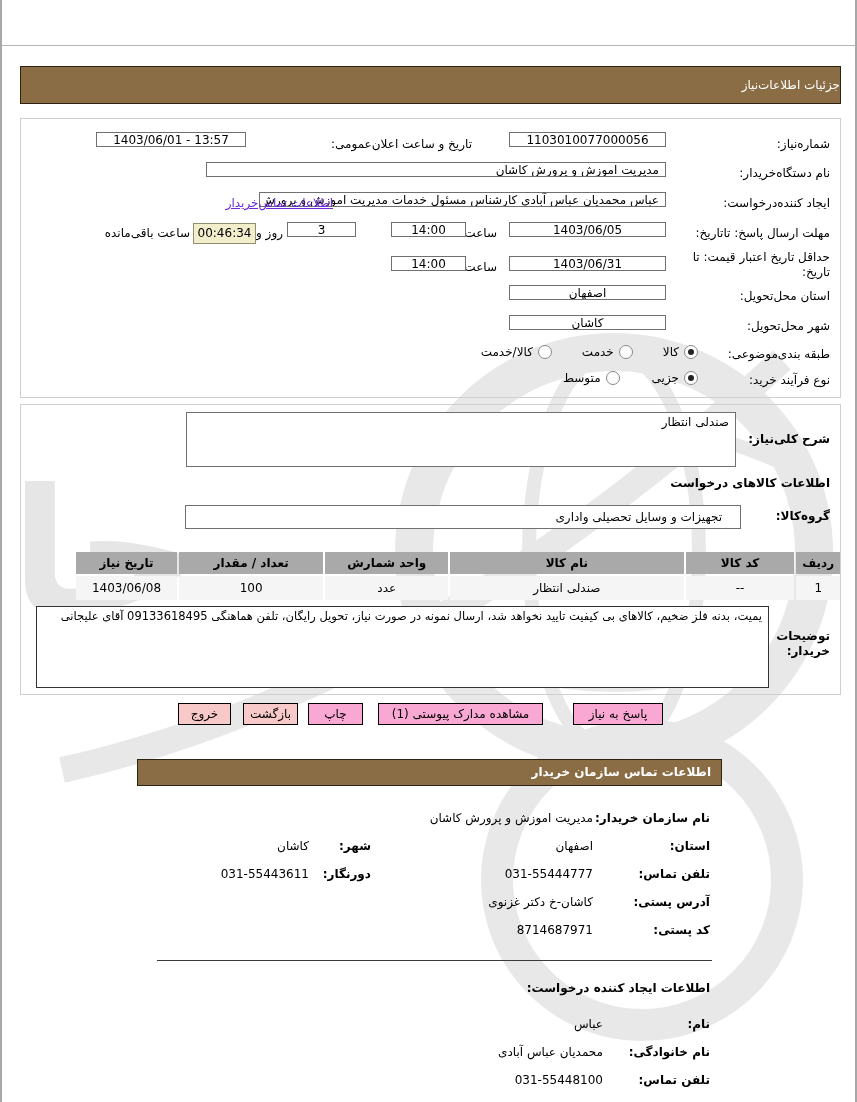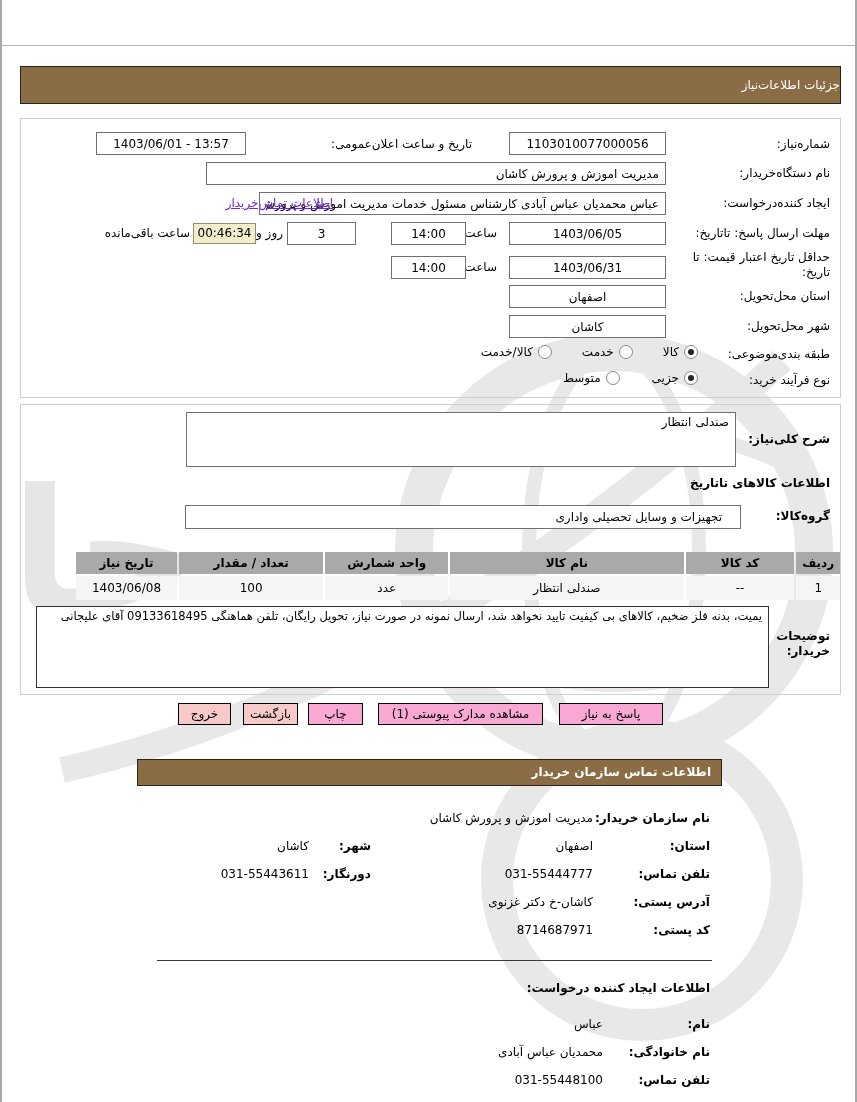--- a/index.html
+++ b/index.html
@@ -11,21 +11,21 @@
   
   #wm{position:absolute;left:0;top:0;z-index:0;}
   
   .bar{position:absolute;background:#8a6d44;border:1px solid #2e2212;color:#fff;
        box-sizing:border-box;direction:rtl;z-index:2;}
   
   .panel{position:absolute;border:1px solid #cfcfcf;direction:rtl;z-index:1;box-sizing:border-box;}
   .lbl{position:absolute;direction:rtl;white-space:nowrap;line-height:15px;}
   .lbl.wrap{white-space:normal;}
   .b{font-weight:bold;}
-  .tb{position:absolute;height:23px;border:1px solid #707070;background:#fff;box-sizing:border-box;
+  .tb{position:absolute;height:15px;border:1px solid #707070;background:#fff;box-sizing:border-box;
       font-family:"DejaVu Sans","Liberation Sans",sans-serif;font-size:12px;padding:0 6px;direction:rtl;z-index:3;}
   .tb.ctr{text-align:center;direction:ltr;}
   .tb.rt{text-align:right;}
   textarea.tb{resize:none;padding:2px 6px;line-height:15px;}
   .countbox{position:absolute;background:#f2eecb;border:1px solid #8f8f72;text-align:center;
             direction:ltr;line-height:18px;z-index:3;}
   .link{position:absolute;color:#6d28d9;text-decoration:underline;white-space:nowrap;z-index:5;cursor:pointer;}
   
   .optgroup{position:absolute;display:flex;direction:rtl;align-items:center;z-index:3;}
   .opt{display:flex;align-items:center;direction:rtl;}
@@ -137,21 +137,21 @@
         <span>متوسط</span>
       </span>
     </div>
   </div>
 
   <div class="panel" style="left:18px;top:404px;width:821px;height:291px;">
 
     <span class="lbl b" style="right:10px;top:27px;">شرح کلی‌نیاز:</span>
     <textarea class="tb rt" style="right: 104px; top: 7px; width: 550px; height: 55px;">صندلی انتظار</textarea>
 
-    <span class="lbl b" style="right:10px;top:71px;">اطلاعات کالاهای تاتاریخ</span>
+    <span class="lbl b" style="right:10px;top:71px;">اطلاعات کالاهای درخواست</span>
 
     <span class="lbl b" style="right:10px;top:104px;">گروه‌کالا:</span>
     <input class="tb rt" style="right: 99px; top: 100px; width: 556px; height: 24px; padding-right: 18px;" value="تجهیزات و وسایل تحصیلی واداری">
 
     <div class="gtable" style="right:0;top:147px;width:764px;">
       <div class="trow">
         <span class="th c0">ردیف</span>
         <span class="th c1">کد کالا</span>
         <span class="th c2">نام کالا</span>
         <span class="th c3">واحد شمارش</span>
@@ -165,21 +165,21 @@
         <span class="td c3">عدد</span>
         <span class="td c4">100</span>
         <span class="td c5">1403/06/08</span>
       </div>
     </div>
 
     <span class="lbl b wrap" style="right:10px;top:224px;width:70px;"><span>توضیحات</span><br><span>خریدار:</span></span>
     <textarea class="tb rt" style="right: 71px; top: 201px; width: 733px; height: 82px; border-color: rgb(51, 51, 51); font-size: 11.5px;">یمیت، بدنه فلز ضخیم، کالاهای بی کیفیت تایید نخواهد شد، ارسال نمونه در صورت نیاز، تحویل رایگان، تلفن هماهنگی 09133618495 آقای علیجانی</textarea>
   </div>
 
-  <button class="btn green" style="right:192px;top:703px;width:104px;">پاسخ به نیاز</button>
+  <button class="btn green" style="right:192px;top:703px;width:90px;">پاسخ به نیاز</button>
   <button class="btn green" style="right:312px;top:703px;width:165px;">مشاهده مدارک پیوستی (1)</button>
   <button class="btn green" style="right:492px;top:703px;width:55px;">چاپ</button>
   <button class="btn pink" style="right:557px;top:703px;width:55px;">بازگشت</button>
   <button class="btn pink" style="right:624px;top:703px;width:53px;">خروج</button>
 
   <div class="bar b" style="left:135px;top:759px;width:585px;height:27px;line-height:25px;padding-right:10px;">
     <span>اطلاعات تماس سازمان خریدار</span>
   </div>
 
   <div class="c-row" style="top:810px;">

